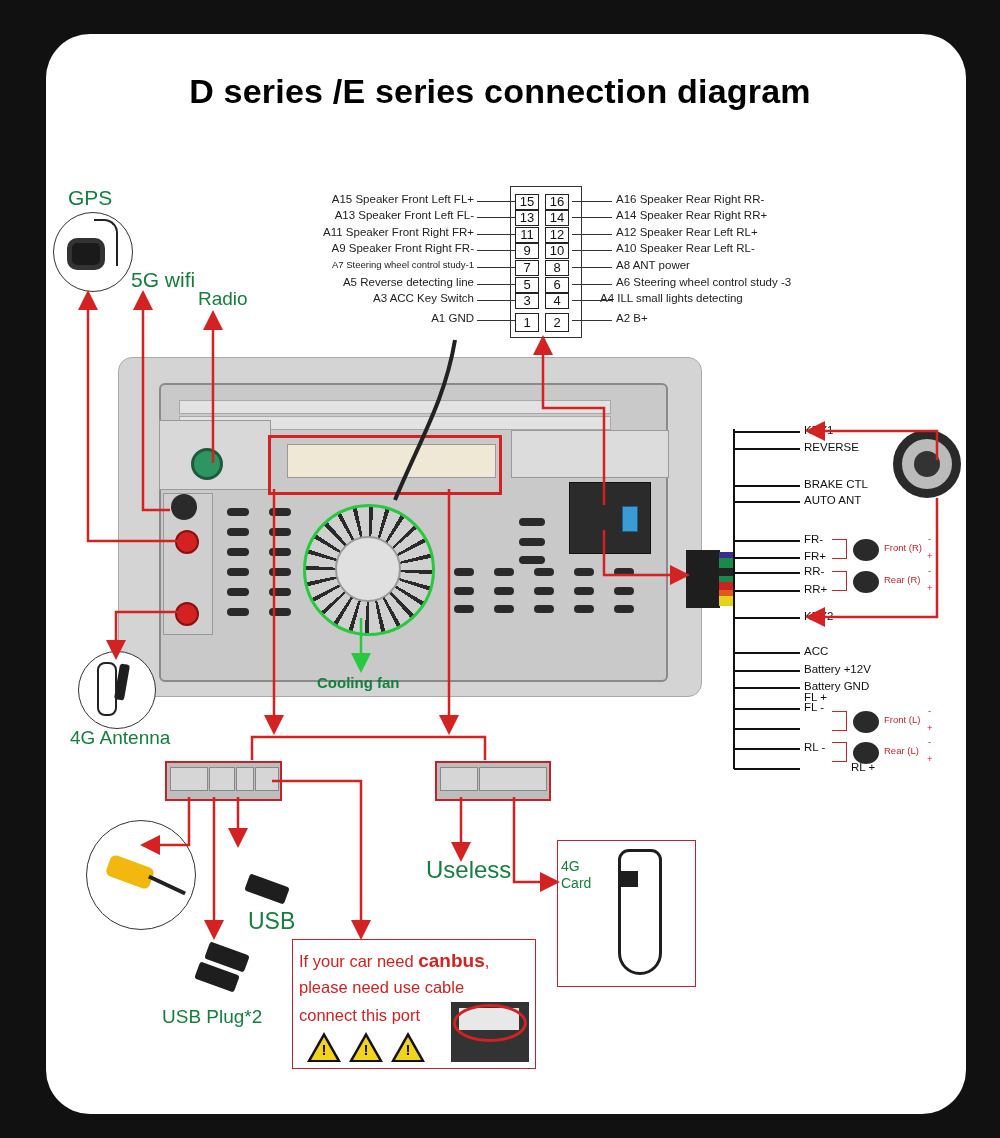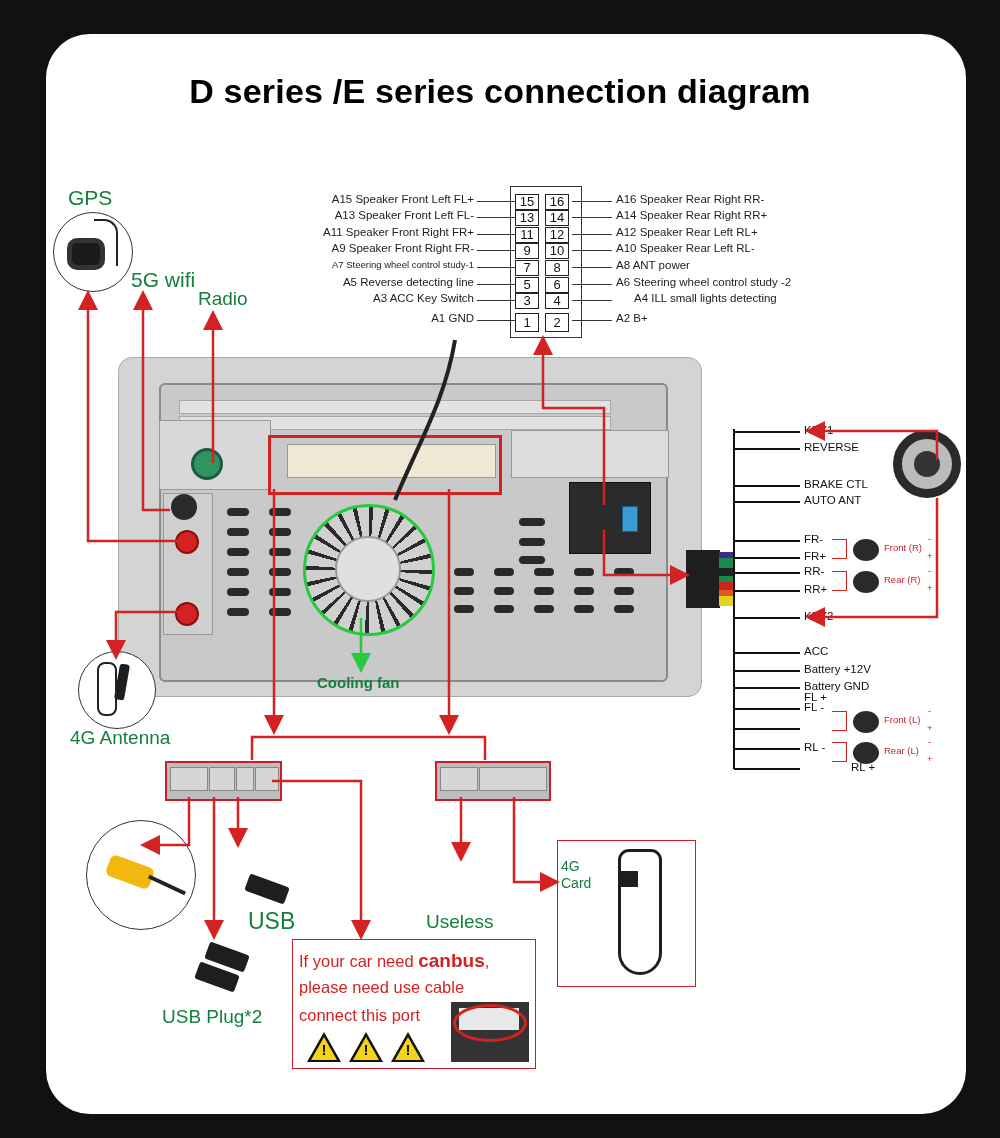--- a/index.html
+++ b/index.html
@@ -75,24 +75,24 @@
       <div class="pin" style="left: 545px; top: 227px;">12</div>
       <div class="lbl pinlbl" style="left: 616px; top: 226px;">A12 Speaker Rear Left RL+</div>
       <div class="abs" style="left: 572px; top: 234px; width: 40px; height: 1px; background: rgb(51, 51, 51);"></div>
       <div class="pin" style="left: 545px; top: 243px;">10</div>
       <div class="lbl pinlbl" style="left: 616px; top: 242px;">A10 Speaker Rear Left RL-</div>
       <div class="abs" style="left: 572px; top: 250px; width: 40px; height: 1px; background: rgb(51, 51, 51);"></div>
       <div class="pin" style="left: 545px; top: 260px;">8</div>
       <div class="lbl pinlbl" style="left: 616px; top: 259px;">A8   ANT power</div>
       <div class="abs" style="left: 572px; top: 267px; width: 40px; height: 1px; background: rgb(51, 51, 51);"></div>
       <div class="pin" style="left: 545px; top: 277px;">6</div>
-      <div class="lbl pinlbl" style="left: 616px; top: 276px;">A6   Steering wheel control study -2</div>
+      <div class="lbl pinlbl" style="left: 616px; top: 276px;">A6   Steering wheel control study -3</div>
       <div class="abs" style="left: 572px; top: 284px; width: 40px; height: 1px; background: rgb(51, 51, 51);"></div>
       <div class="pin" style="left: 545px; top: 293px;">4</div>
-      <div class="lbl pinlbl" style="left: 634px; top: 292px; text-align: center;">A4   ILL small lights detecting</div>
+      <div class="lbl pinlbl" style="left: 600px; top: 292px; text-align: center;">A4   ILL small lights detecting</div>
       <div class="abs" style="left: 572px; top: 300px; width: 40px; height: 1px; background: rgb(51, 51, 51);"></div>
       <div class="pin big" style="left: 545px; top: 313px;">2</div>
       <div class="lbl pinlbl" style="left: 616px; top: 312px;">A2   B+</div>
       <div class="abs" style="left: 572px; top: 320px; width: 40px; height: 1px; background: rgb(51, 51, 51);"></div>
     </div>
 </div>
 
 <div class="lbl" style="left:68px;top:186px;font-size:21px;">GPS</div>
 <div class="circle" style="left:53px;top:212px;width:78px;height:78px;">
   <div class="abs" style="left:18px;top:30px;width:28px;height:22px;background:#1a1a1a;border-radius:5px;box-shadow:0 0 0 5px #333;"></div>
@@ -244,21 +244,21 @@
 <div class="circle" style="left:86px;top:820px;width:108px;height:108px;">
   <div class="abs" style="left:20px;top:40px;width:46px;height:22px;background:#f2b80f;border-radius:6px;transform:rotate(20deg);"></div>
   <div class="abs" style="left:60px;top:62px;width:40px;height:4px;background:#222;transform:rotate(25deg);"></div>
 </div>
 
 <div class="abs" style="left:246px;top:880px;width:42px;height:18px;background:#1e1e1e;border-radius:3px;transform:rotate(20deg);"></div>
 <div class="lbl" style="left:248px;top:908px;font-size:23px;">USB</div>
 <div class="abs" style="left:206px;top:948px;width:42px;height:18px;background:#1e1e1e;border-radius:3px;transform:rotate(20deg);"></div>
 <div class="abs" style="left:196px;top:968px;width:42px;height:18px;background:#1e1e1e;border-radius:3px;transform:rotate(20deg);"></div>
 <div class="lbl" style="left:162px;top:1006px;font-size:19px;">USB Plug*2</div>
-<div class="lbl" style="left:426px;top:911px;font-size:19px;text-align:center;">Useless</div>
+<div class="lbl" style="left:426px;top:856px;font-size:24px;text-align:center;">Useless</div>
 
 <div class="card4g">
   <div class="lbl" style="left:3px;top:17px;font-size:14px;">4G</div>
   <div class="lbl" style="left:3px;top:34px;font-size:14px;">Card</div>
   <div class="abs" style="left:60px;top:8px;width:38px;height:120px;border:3px solid #1e1e1e;border-radius:20px 20px 40px 40px;"></div>
   <div class="abs" style="left:62px;top:30px;width:18px;height:16px;background:#1e1e1e;"></div>
 </div>
 
 <div class="canbus">
   <div class="t" style="top:10px;"><span>If your car need </span><b>canbus</b><span>,</span></div>

